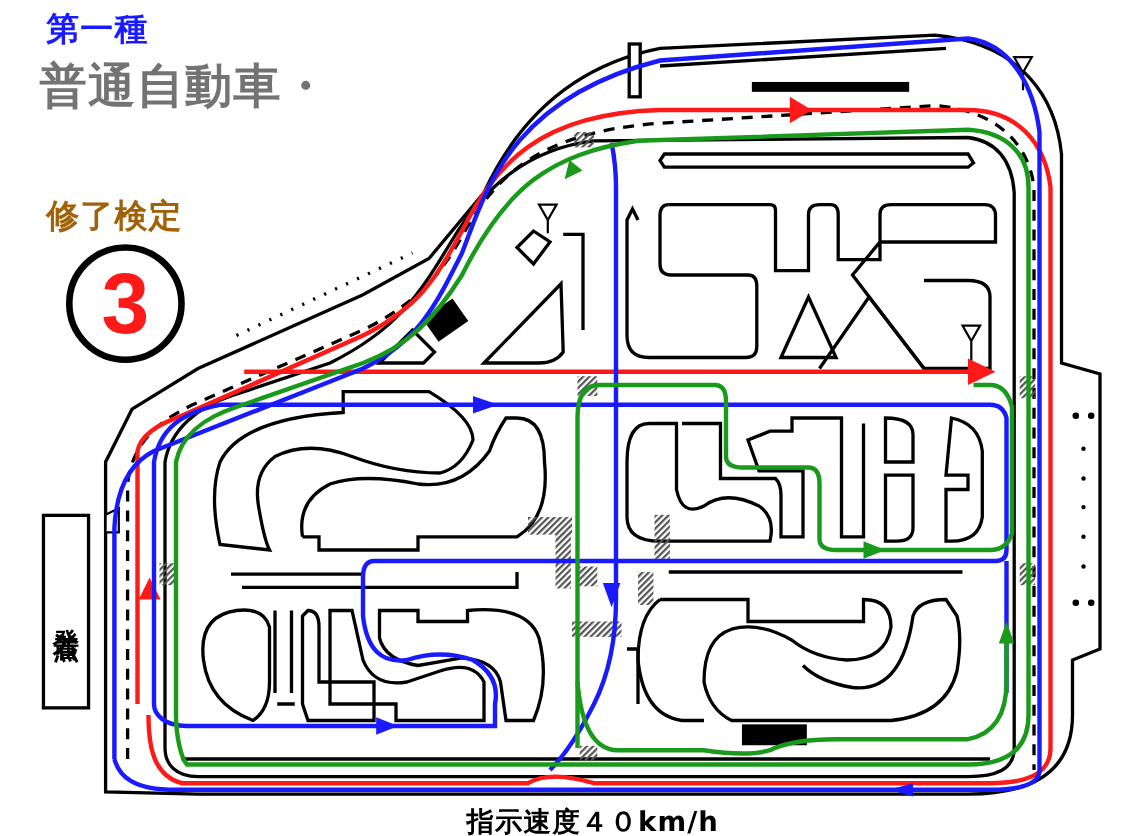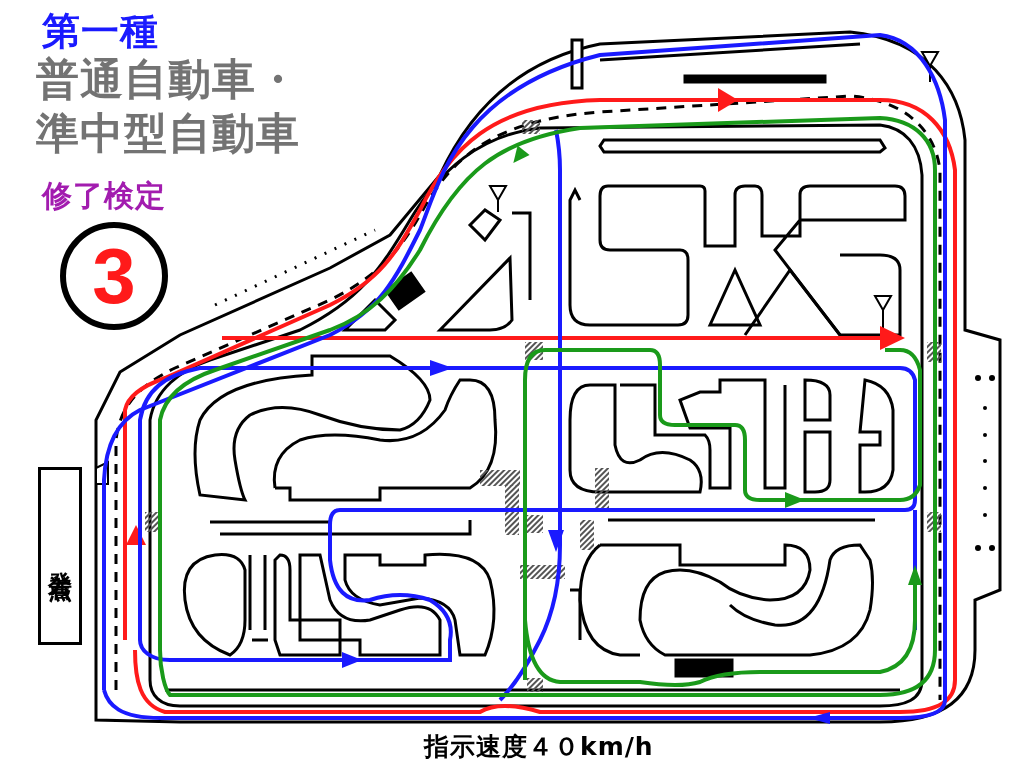--- a/index.html
+++ b/index.html
@@ -1,33 +1,32 @@
 <!DOCTYPE html>
 <html><head>
   <meta charset="utf-8">
   <style>
     html, body { margin:0; padding:0; background:#ffffff; }
     body { width:1024px; height:760px; position:relative; overflow:hidden; font-family:"DejaVu Sans", sans-serif; }
-    .title-cat { position:absolute; left:42px; top:6px; font-size:38px; font-weight:bold; color:#1a1aff; letter-spacing:1px; }
+    .title-cat { position:absolute; left:42px; top:6px; font-size:30px; font-weight:bold; color:#1a1aff; letter-spacing:1px; }
     .title-main { position:absolute; left:36px; top:52px; font-size:43px; font-weight:bold; color:#737373; line-height:54px; letter-spacing:1px; }
-    .title-sub { position:absolute; left:42px; top:176px; font-size:30px; font-weight:bold; color:#a21caf; letter-spacing:1px; }
+    .title-sub { position:absolute; left:42px; top:176px; font-size:30px; font-weight:bold; color:#a16207; letter-spacing:1px; }
     .route-badge { position:absolute; left:60px; top:222px; width:108px; height:108px; border:6px solid #000; border-radius:50%; box-sizing:border-box; display:flex; align-items:center; justify-content:center; }
     .route-num { font-size:78px; font-weight:bold; color:#ff1a1a; line-height:1; font-family:"Liberation Sans", sans-serif; }
     .start-box { position:absolute; left:38px; top:467px; width:44px; height:178px; border:3px solid #000; box-sizing:border-box; background:#fff; display:flex; align-items:center; justify-content:center; }
     .start-label { writing-mode:vertical-rl; font-size:24px; font-weight:bold; color:#000; letter-spacing:2px; }
     .speed { position:absolute; left:424px; top:730px; font-size:25px; font-weight:bold; color:#000; letter-spacing:1px; }
     svg.map { position:absolute; left:0; top:0; }
   </style>
 </head>
 <body>
 
 <div class="title-cat">第一種</div>
 <div class="title-main">
   <div>普通自動車・</div>
-  <div>準中型自動車</div>
 </div>
 <div class="title-sub">修了検定</div>
 <div class="route-badge">
   <span class="route-num">3</span>
 </div>
 
 <svg class="map" width="1024" height="760" viewBox="0 0 1024 760">
   <defs>
     <pattern id="hatch" width="4" height="4" patternUnits="userSpaceOnUse" patternTransform="rotate(45)">
       <rect width="2" height="4" fill="#555"></rect>

